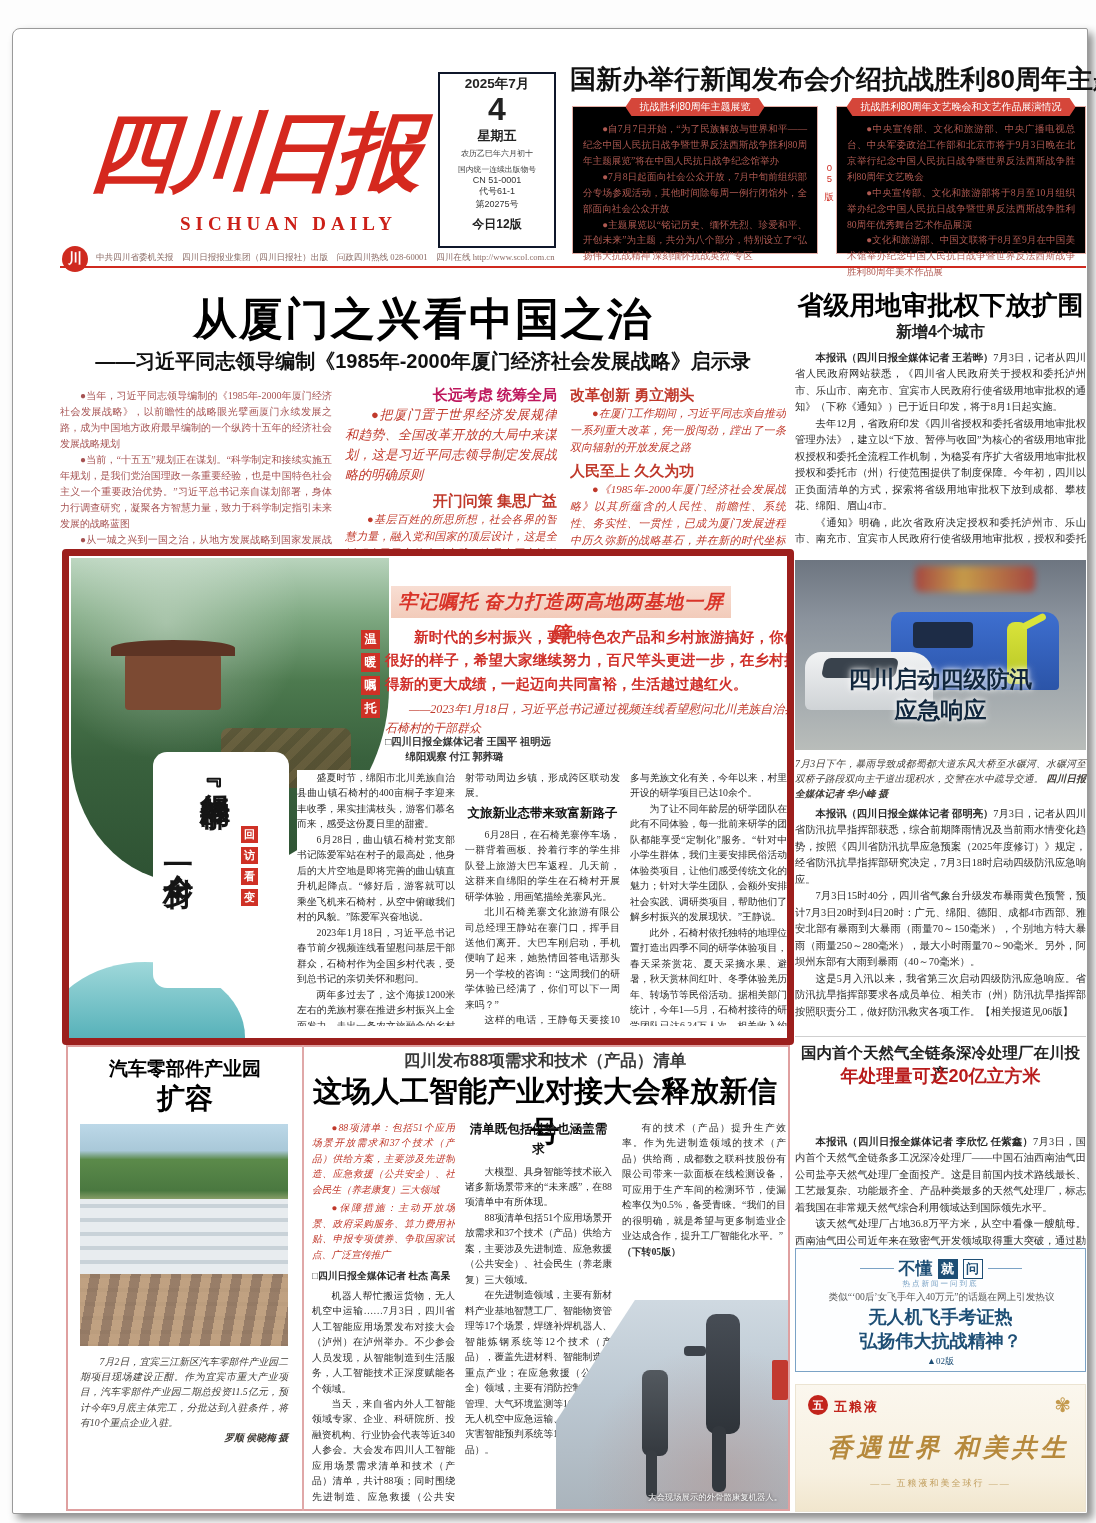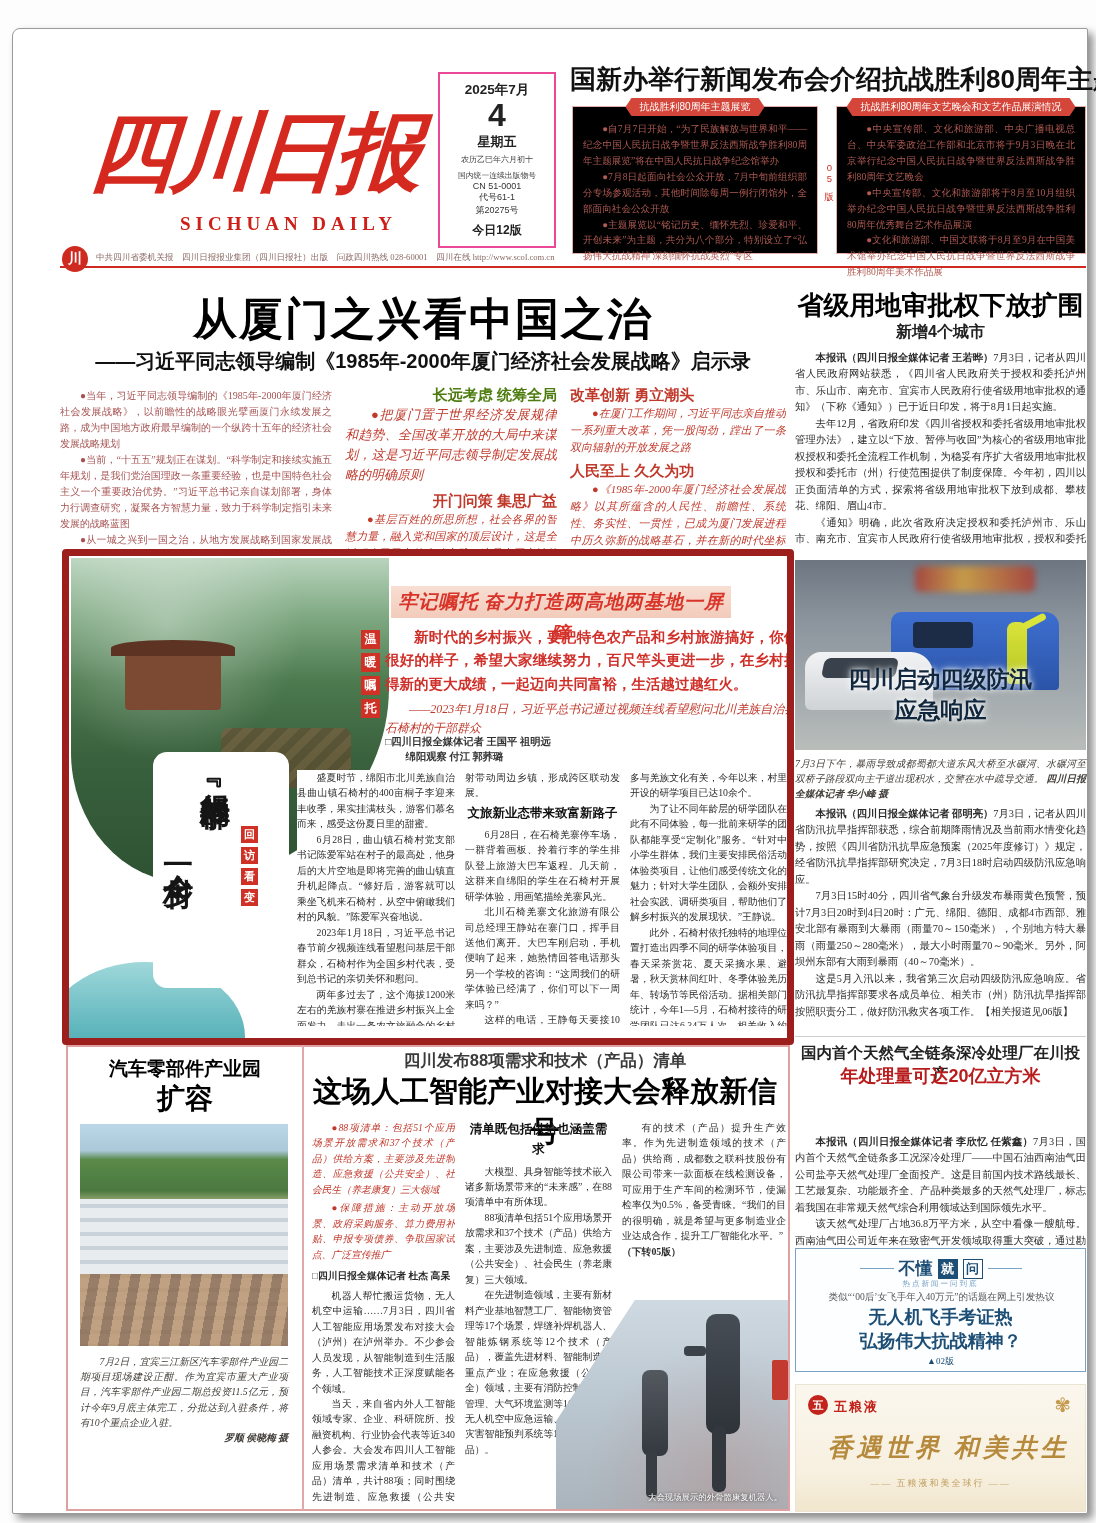--- a/index.html
+++ b/index.html
@@ -35,21 +35,21 @@
 </head>
 <body>
 
 <div class="abs page-frame"></div>
 
 <div class="abs" style="left:60px; top:60px; width:1026px; height:210px;">
   <div class="abs" style="left:30px; top:35px; width:350px; height:115px; font-size:86px; font-weight:bold; font-style:italic;
               color:#d5281e; font-family:'DejaVu Serif',serif; letter-spacing:-4px; white-space:nowrap; transform:skewX(-4deg);">四川日报</div>
   <div class="abs" style="left:120px; top:153px; width:260px; font-size:19px; font-weight:bold; letter-spacing:5px; color:#cc2018; font-family:'Liberation Serif',serif;">SICHUAN  DAILY</div>
 
-  <div class="abs sans" style="left:378px; top:12px; width:118px; height:176px; border:2px solid #ec4899; text-align:center; padding-top:7px; color:#222;">
+  <div class="abs sans" style="left:378px; top:12px; width:118px; height:176px; border:2px solid #0f172a; text-align:center; padding-top:1px; color:#222;">
     <div style="font-size:13.5px; font-weight:bold;">2025年7月</div>
     <div style="font-size:32px; font-weight:bold; line-height:1.05;">4</div>
     <div style="font-size:13px; font-weight:bold;">星期五</div>
     <div style="font-size:8px; margin-top:3px; color:#444; font-family:'Liberation Serif',serif;">农历乙巳年六月初十</div>
     <div style="font-size:7.8px; margin-top:5px; color:#444;">国内统一连续出版物号</div>
     <div style="font-size:9px; color:#333;">CN 51-0001</div>
     <div style="font-size:9px; color:#333;">代号61-1</div>
     <div style="font-size:9px; color:#333;">第20275号</div>
     <div style="font-size:12px; font-weight:bold; margin-top:5px;">今日12版</div>
   </div>
@@ -79,21 +79,21 @@
 <div class="abs sans center" style="left:60px; top:290px; width:726px; font-size:44px; font-weight:900; color:#000; letter-spacing:2px;">从厦门之兴看中国之治</div>
 <div class="abs sans center" style="left:60px; top:348px; width:726px; font-size:20px; font-weight:bold; color:#111;">——习近平同志领导编制《1985年-2000年厦门经济社会发展战略》启示录</div>
 
 <div class="abs col" style="left:60px; top:388px; width:272px; height:162px; font-size:10px; line-height:1.6; color:#a65252; text-align:justify;">
   <p style="text-indent:2em;">●当年，习近平同志领导编制的《1985年-2000年厦门经济社会发展战略》，以前瞻性的战略眼光擘画厦门永续发展之路，成为中国地方政府最早编制的一个纵跨十五年的经济社会发展战略规划</p>
   <p style="text-indent:2em;">●当前，“十五五”规划正在谋划。“科学制定和接续实施五年规划，是我们党治国理政一条重要经验，也是中国特色社会主义一个重要政治优势。”习近平总书记亲自谋划部署，身体力行调查研究，凝聚各方智慧力量，致力于科学制定指引未来发展的战略蓝图</p>
   <p style="text-indent:2em;">●从一城之兴到一国之治，从地方发展战略到国家发展战略规划，从改革开放到进一步全面深化改革，时间见证思想演进的恢弘脉络，书写推进中国式现代化的宏阔答卷　03版</p>
 </div>
 
 <div class="abs col" style="left:345px; top:386px; width:212px; height:166px;">
-  <div class="sans" style="font-size:15px; font-weight:bold; color:#4d7c0f; text-align:right;">长远考虑 统筹全局</div>
+  <div class="sans" style="font-size:15px; font-weight:bold; color:#be185d; text-align:right;">长远考虑 统筹全局</div>
   <p class="redital" style="font-size:13px; line-height:1.55; text-indent:2em; text-align:justify; margin-bottom:6px;">●把厦门置于世界经济发展规律和趋势、全国改革开放的大局中来谋划，这是习近平同志领导制定发展战略的明确原则</p>
   <div class="sans" style="font-size:15px; font-weight:bold; color:#c0392b; text-align:right; margin-top:4px;">开门问策 集思广益</div>
   <p class="redital" style="font-size:11px; line-height:1.55; text-indent:2em; text-align:justify;">●基层百姓的所思所想，社会各界的智慧力量，融入党和国家的顶层设计，这是全过程人民民主的生动实践，这是中国之治的独特优势</p>
 </div>
 
 <div class="abs col" style="left:570px; top:386px; width:216px; height:166px;">
   <div class="sans" style="font-size:15px; font-weight:bold; color:#c0392b;">改革创新 勇立潮头</div>
   <p class="redital" style="font-size:11px; line-height:1.55; text-indent:2em; text-align:justify; margin-bottom:6px;">●在厦门工作期间，习近平同志亲自推动一系列重大改革，凭一股闯劲，蹚出了一条双向辐射的开放发展之路</p>
   <div class="sans" style="font-size:15px; font-weight:bold; color:#c0392b; margin-top:4px;">人民至上 久久为功</div>
   <p class="redital" style="font-size:11px; line-height:1.55; text-indent:2em; text-align:justify;">●《1985年-2000年厦门经济社会发展战略》以其所蕴含的人民性、前瞻性、系统性、务实性、一贯性，已成为厦门发展进程中历久弥新的战略基石，并在新的时代坐标下进一步彰显出深远而持久的力量</p>

